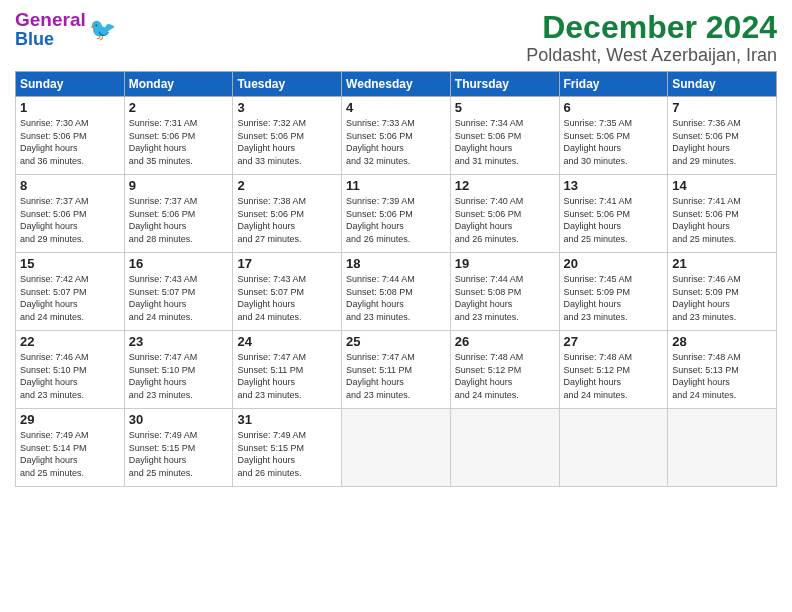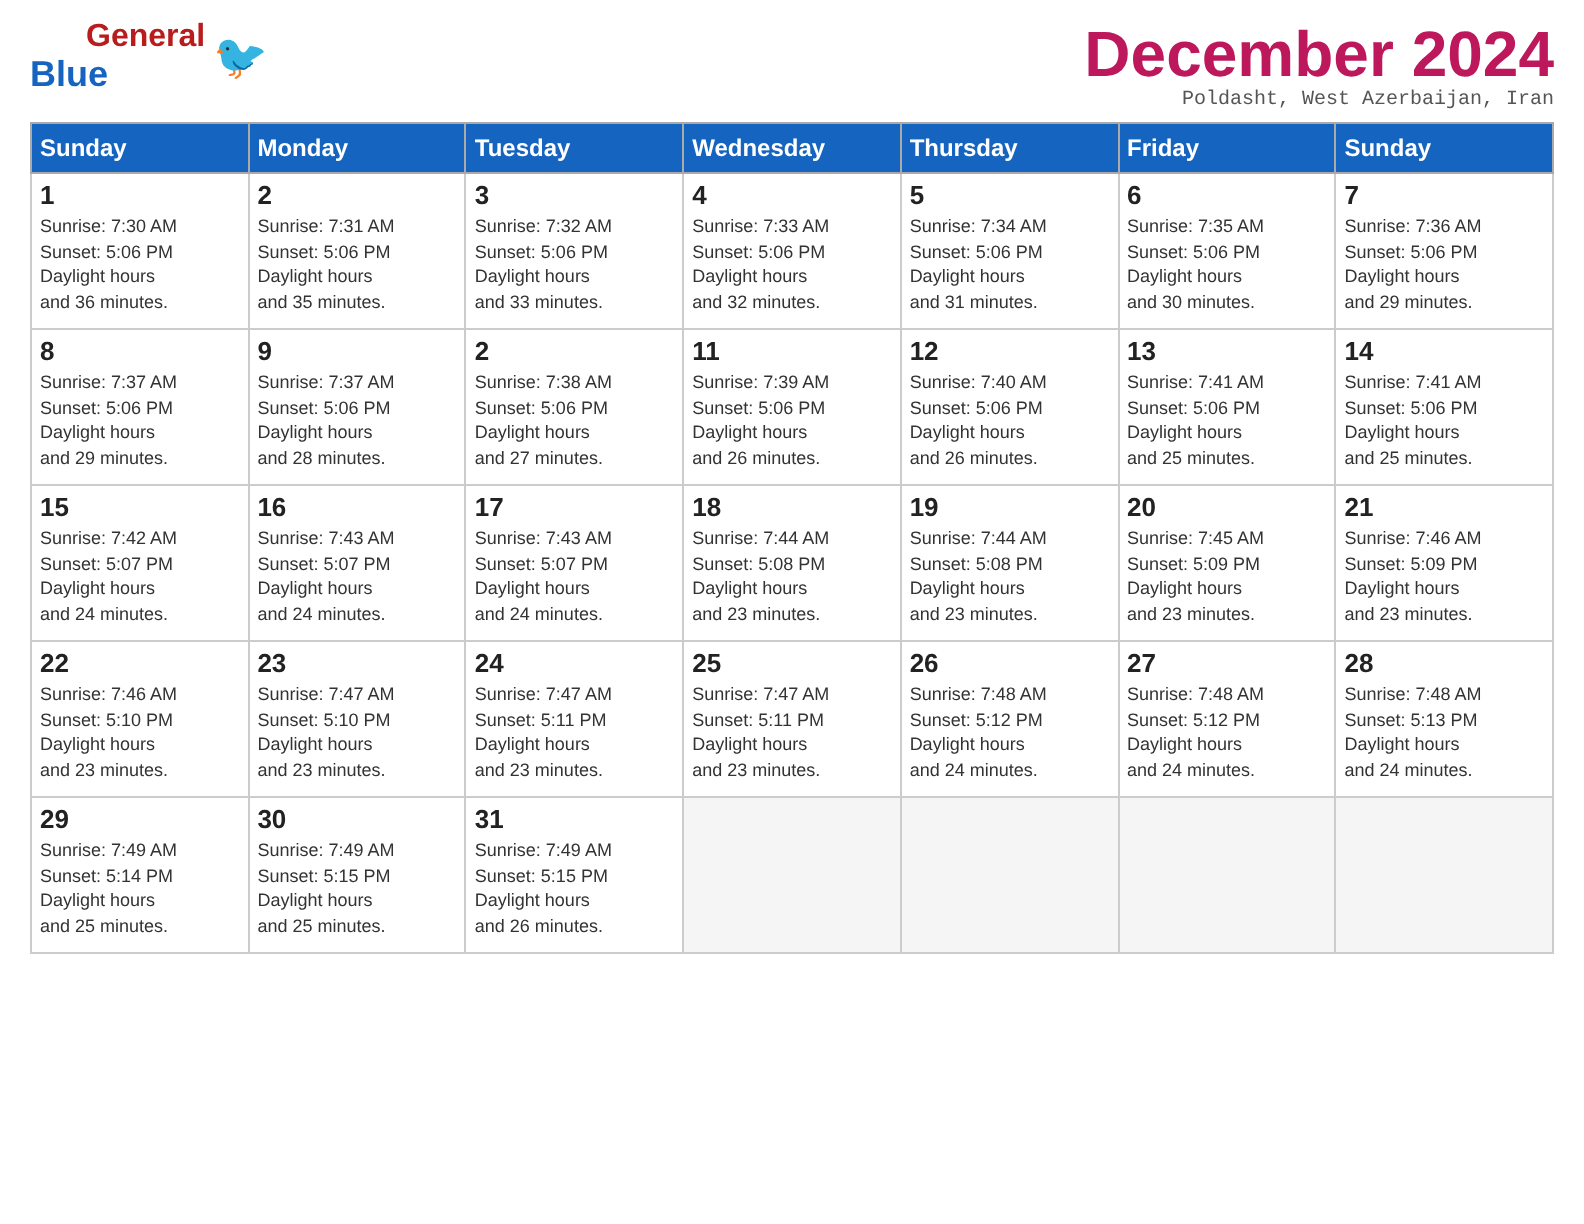--- a/index.html
+++ b/index.html
@@ -19,50 +19,48 @@
       align-items: flex-start;
       justify-content: space-between;
       margin-bottom: 5px;
     }
     .logo {
       display: flex;
       align-items: center;
       gap: 4px;
     }
     .logo-text-general {
-      font-size: 16px;
-      font-weight: bold;
-      color: #b91c1c;
+      font-size: 19px;
+      font-weight: bold;
+      color: #a21caf;
       line-height: 1;
-      margin-left: 28px;
     }
     .logo-text-blue {
       font-size: 18px;
       font-weight: bold;
       color: #1565c0;
       line-height: 1;
       margin-top: 48px;
     }
     .logo-bird {
       color: #1565c0;
       font-size: 22px;
     }
     .title-section {
       text-align: right;
     }
     .month-title {
       font-size: 32px;
       font-weight: bold;
-      color: #be185d;
+      color: #15803d;
       line-height: 1.1;
     }
     .subtitle {
-      font-size: 10px;
+      font-size: 18px;
       color: #555;
-      font-family: Liberation Mono, monospace;
     }
     table {
       width: 100%;
       border-collapse: collapse;
       table-layout: fixed;
     }
     th {
       background-color: #1565c0;
       color: #fff;
       font-size: 12px;

